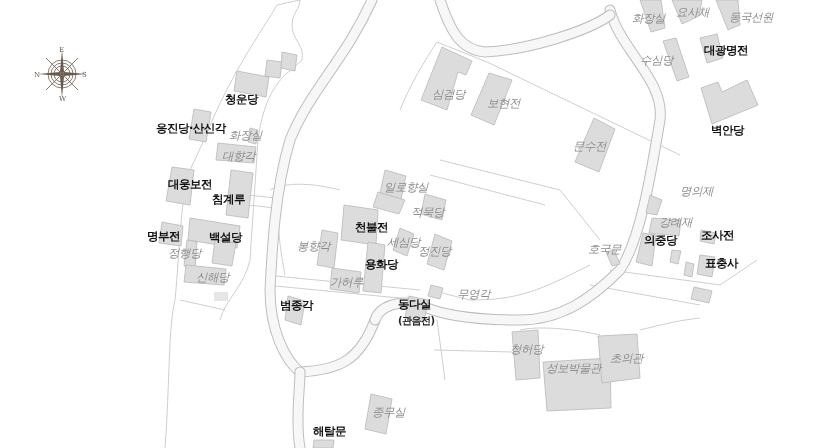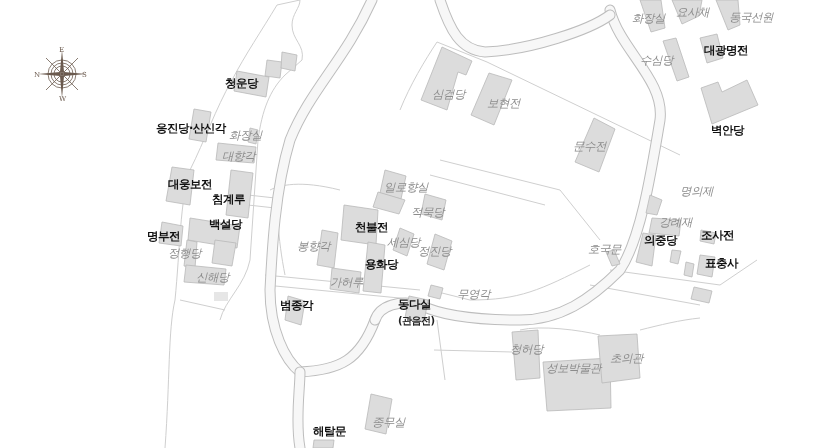--- a/index.html
+++ b/index.html
@@ -126,28 +126,28 @@
     <g fill="#6b5a4e" font-size="7" font-family="DejaVu Serif, serif">
       <text x="25" y="6">E</text>
       <text x="48" y="31">S</text>
       <text x="25" y="55">W</text>
       <text x="0" y="31">N</text>
     </g>
   </svg>
 </div>
 
 <div id="labels">
-    <span class="lbl major" style="left: 225px; top: 77px;">청운당</span>
+    <span class="lbl major" style="left: 225px; top: 93px;">청운당</span>
     <span class="lbl major" style="left: 156px; top: 122px;">응진당·산신각</span>
     <span class="lbl minor" style="left: 229px; top: 129px;">화장실</span>
     <span class="lbl minor" style="left: 222px; top: 150px;">대향각</span>
     <span class="lbl major" style="left: 168px; top: 178px;">대웅보전</span>
     <span class="lbl major" style="left: 212px; top: 193px;">침계루</span>
     <span class="lbl major" style="left: 147px; top: 230px;">명부전</span>
-    <span class="lbl major" style="left: 209px; top: 218px;">백설당</span>
+    <span class="lbl major" style="left: 209px; top: 231px;">백설당</span>
     <span class="lbl minor" style="left: 168px; top: 247px;">정행당</span>
     <span class="lbl minor" style="left: 196px; top: 271px;">신해당</span>
     <span class="lbl major" style="left: 280px; top: 299px;">범종각</span>
     <span class="lbl minor" style="left: 384px; top: 181px;">일로향실</span>
     <span class="lbl minor" style="left: 411px; top: 206px;">적묵당</span>
     <span class="lbl major" style="left: 355px; top: 221px;">천불전</span>
     <span class="lbl minor" style="left: 297px; top: 240px;">봉향각</span>
     <span class="lbl minor" style="left: 387px; top: 236px;">세심당</span>
     <span class="lbl minor" style="left: 418px; top: 245px;">정진당</span>
     <span class="lbl major" style="left: 365px; top: 258px;">용화당</span>
@@ -166,15 +166,15 @@
     <span class="lbl major" style="left: 711px; top: 96px; margin-top: 28px;">벽안당</span>
     <span class="lbl minor" style="left: 644px; top: 185px; margin-left: 36px;">명의제</span>
     <span class="lbl minor" style="left: 659px; top: 216px;">강례재</span>
     <span class="lbl major" style="left: 644px; top: 234px;">의중당</span>
     <span class="lbl major" style="left: 701px; top: 229px;">조사전</span>
     <span class="lbl minor" style="left: 588px; top: 243px;">호국문</span>
     <span class="lbl major" style="left: 705px; top: 257px;">표충사</span>
     <span class="lbl minor" style="left: 510px; top: 343px;">청허당</span>
     <span class="lbl minor" style="left: 546px; top: 362px;">성보박물관</span>
     <span class="lbl minor" style="left: 610px; top: 352px;">초의관</span>
-    <span class="lbl minor" style="left: 372px; top: 406px; margin-top: 10px;">종무실</span>
+    <span class="lbl minor" style="left: 372px; top: 406px;">종무실</span>
     <span class="lbl major" style="left: 313px; top: 425px;">해탈문</span>
   </div>
 
 </body></html>

